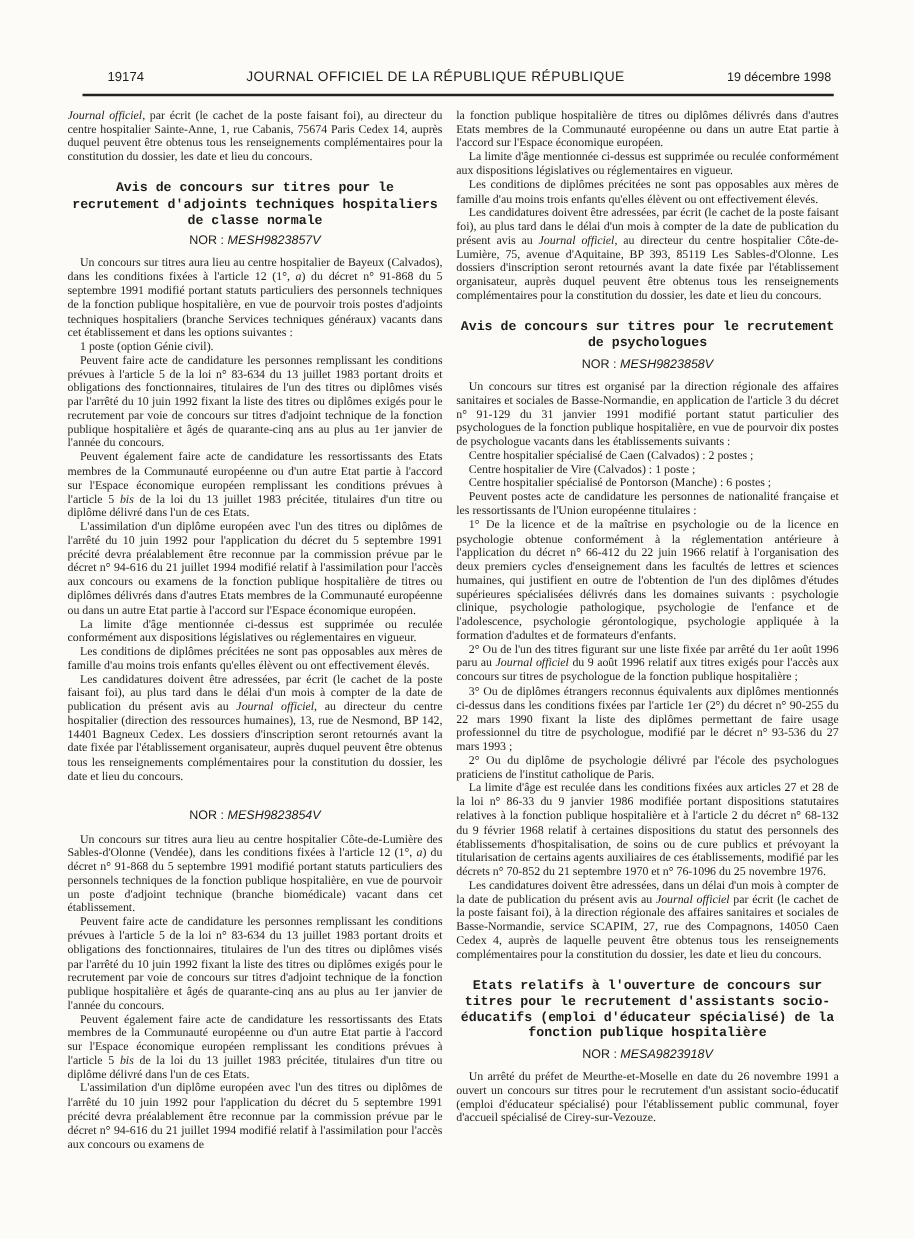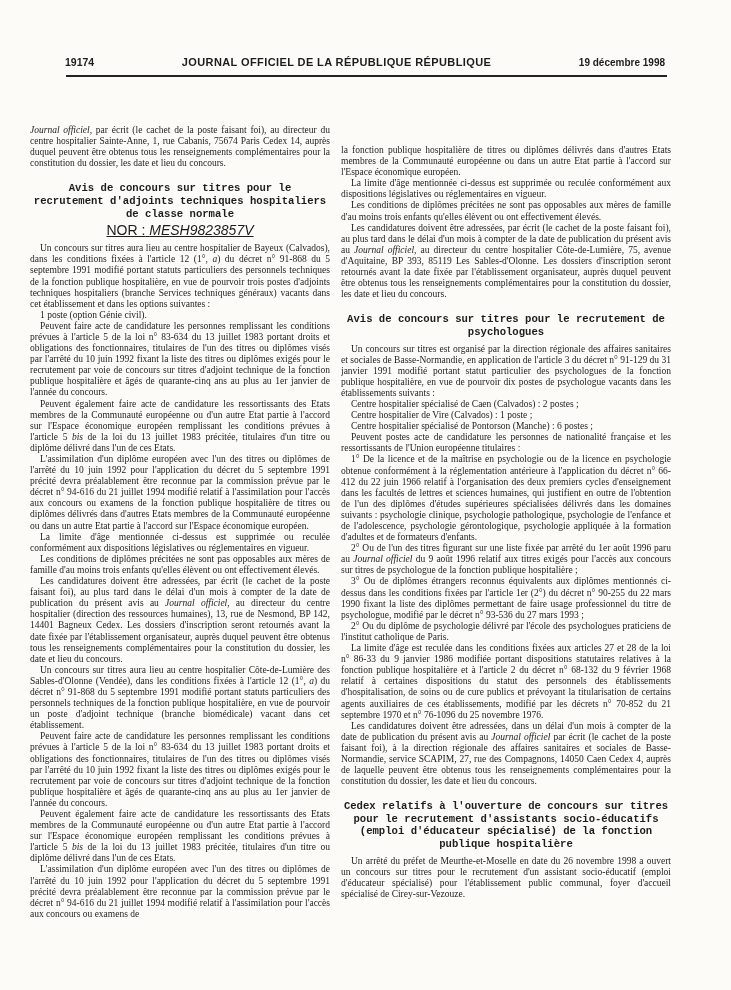--- a/index.html
+++ b/index.html
@@ -13,39 +13,39 @@
     width: 731px; height: 990px;
     background: #fcfbf8;
     color: #1d1d1d;
     overflow: hidden;
     box-sizing: border-box;
   }
   .header-row {
     display: flex;
     justify-content: space-between;
     align-items: baseline;
-    padding: 56px 66px 0 65px;
+    padding: 56px 66px 0 86px;
     font-family: "Liberation Sans", sans-serif;
-    font-weight: bold;
   }
   .page-number { font-size: 10.5px; }
   .journal-title { font-size: 11px; letter-spacing: 0.4px; }
   .issue-date { font-size: 10px; }
   .header-rule {
     margin: 7px 64px 0 66px;
     border-top: 2px solid #222;
     height: 0;
   }
   .columns {
     display: flex;
-    align-items: center;
+    align-items: flex-start;
     padding: 11px 60px 0 30px;
     height: 880px;
     box-sizing: border-box;
     overflow: hidden;
+    margin-left: 24px;
   }
   .col { overflow: hidden; }
   .col-left  { width: 300px; flex: 0 0 300px; }
   .col-right { flex: 1; }
   .divider {
     flex: 0 0 1px;
     background: #4a4a4a;
     margin: 0 5px 10px 5px;
   }
   .para {
@@ -62,23 +62,22 @@
     font-weight: bold;
     font-size: 10.6px;
     line-height: 12.6px;
     text-align: center;
     margin: 13px 2px 5px 2px;
   }
   .nor-line {
     margin: 0 0 8px 0;
     text-align: center;
     font-family: "Liberation Sans", sans-serif;
-    font-size: 14px;
+    font-size: 10px;
     line-height: 10px;
-    text-decoration: underline;
   }
   .nor-line.standalone { margin-top: 20px; margin-bottom: 9px; }
   .nor-code { font-style: italic; }
   em { font-style: italic; }
 </style>
 </head>
 <body>
 
 <div class="page">
   <div class="header-row">
@@ -93,40 +92,43 @@
         <h2 class="section-heading">Avis de concours sur titres pour le recrutement d'adjoints techniques hospitaliers de classe normale</h2>
         <p class="nor-line"><span class="nor-label">NOR :</span>&nbsp;<span class="nor-code">MESH9823857V</span></p>
         <p class="para"><span>Un concours sur titres aura lieu au centre hospitalier de Bayeux (Calvados), dans les conditions fixées à l'article 12 (1°, </span><em>a</em><span>) du décret n° 91-868 du 5 septembre 1991 modifié portant statuts particuliers des personnels techniques de la fonction publique hospitalière, en vue de pourvoir trois postes d'adjoints techniques hospitaliers (branche Services techniques généraux) vacants dans cet établissement et dans les options suivantes :</span></p>
         <p class="para">1 poste (option Génie civil).</p>
         <p class="para">Peuvent faire acte de candidature les personnes remplissant les conditions prévues à l'article 5 de la loi n° 83-634 du 13 juillet 1983 portant droits et obligations des fonctionnaires, titulaires de l'un des titres ou diplômes visés par l'arrêté du 10 juin 1992 fixant la liste des titres ou diplômes exigés pour le recrutement par voie de concours sur titres d'adjoint technique de la fonction publique hospitalière et âgés de quarante-cinq ans au plus au 1er janvier de l'année du concours.</p>
         <p class="para"><span>Peuvent également faire acte de candidature les ressortissants des Etats membres de la Communauté européenne ou d'un autre Etat partie à l'accord sur l'Espace économique européen remplissant les conditions prévues à l'article 5 </span><em>bis</em><span> de la loi du 13 juillet 1983 précitée, titulaires d'un titre ou diplôme délivré dans l'un de ces Etats.</span></p>
         <p class="para">L'assimilation d'un diplôme européen avec l'un des titres ou diplômes de l'arrêté du 10 juin 1992 pour l'application du décret du 5 septembre 1991 précité devra préalablement être reconnue par la commission prévue par le décret n° 94-616 du 21 juillet 1994 modifié relatif à l'assimilation pour l'accès aux concours ou examens de la fonction publique hospitalière de titres ou diplômes délivrés dans d'autres Etats membres de la Communauté européenne ou dans un autre Etat partie à l'accord sur l'Espace économique européen.</p>
         <p class="para">La limite d'âge mentionnée ci-dessus est supprimée ou reculée conformément aux dispositions législatives ou réglementaires en vigueur.</p>
         <p class="para">Les conditions de diplômes précitées ne sont pas opposables aux mères de famille d'au moins trois enfants qu'elles élèvent ou ont effectivement élevés.</p>
         <p class="para"><span>Les candidatures doivent être adressées, par écrit (le cachet de la poste faisant foi), au plus tard dans le délai d'un mois à compter de la date de publication du présent avis au </span><em>Journal officiel</em><span>, au directeur du centre hospitalier (direction des ressources humaines), 13, rue de Nesmond, BP 142, 14401 Bagneux Cedex. Les dossiers d'inscription seront retournés avant la date fixée par l'établissement organisateur, auprès duquel peuvent être obtenus tous les renseignements complémentaires pour la constitution du dossier, les date et lieu du concours.</span></p>
+        <p class="nor-line standalone"><span class="nor-label">NOR :</span>&nbsp;<span class="nor-code">MESH9823854V</span></p>
         <p class="para"><span>Un concours sur titres aura lieu au centre hospitalier Côte-de-Lumière des Sables-d'Olonne (Vendée), dans les conditions fixées à l'article 12 (1°, </span><em>a</em><span>) du décret n° 91-868 du 5 septembre 1991 modifié portant statuts particuliers des personnels techniques de la fonction publique hospitalière, en vue de pourvoir un poste d'adjoint technique (branche biomédicale) vacant dans cet établissement.</span></p>
         <p class="para">Peuvent faire acte de candidature les personnes remplissant les conditions prévues à l'article 5 de la loi n° 83-634 du 13 juillet 1983 portant droits et obligations des fonctionnaires, titulaires de l'un des titres ou diplômes visés par l'arrêté du 10 juin 1992 fixant la liste des titres ou diplômes exigés pour le recrutement par voie de concours sur titres d'adjoint technique de la fonction publique hospitalière et âgés de quarante-cinq ans au plus au 1er janvier de l'année du concours.</p>
         <p class="para"><span>Peuvent également faire acte de candidature les ressortissants des Etats membres de la Communauté européenne ou d'un autre Etat partie à l'accord sur l'Espace économique européen remplissant les conditions prévues à l'article 5 </span><em>bis</em><span> de la loi du 13 juillet 1983 précitée, titulaires d'un titre ou diplôme délivré dans l'un de ces Etats.</span></p>
         <p class="para">L'assimilation d'un diplôme européen avec l'un des titres ou diplômes de l'arrêté du 10 juin 1992 pour l'application du décret du 5 septembre 1991 précité devra préalablement être reconnue par la commission prévue par le décret n° 94-616 du 21 juillet 1994 modifié relatif à l'assimilation pour l'accès aux concours ou examens de</p>
       </div>
     <div class="divider"></div>
     <div class="col col-right" id="col-right">
         <p class="para no-indent">la fonction publique hospitalière de titres ou diplômes délivrés dans d'autres Etats membres de la Communauté européenne ou dans un autre Etat partie à l'accord sur l'Espace économique européen.</p>
         <p class="para">La limite d'âge mentionnée ci-dessus est supprimée ou reculée conformément aux dispositions législatives ou réglementaires en vigueur.</p>
         <p class="para">Les conditions de diplômes précitées ne sont pas opposables aux mères de famille d'au moins trois enfants qu'elles élèvent ou ont effectivement élevés.</p>
         <p class="para"><span>Les candidatures doivent être adressées, par écrit (le cachet de la poste faisant foi), au plus tard dans le délai d'un mois à compter de la date de publication du présent avis au </span><em>Journal officiel</em><span>, au directeur du centre hospitalier Côte-de-Lumière, 75, avenue d'Aquitaine, BP 393, 85119 Les Sables-d'Olonne. Les dossiers d'inscription seront retournés avant la date fixée par l'établissement organisateur, auprès duquel peuvent être obtenus tous les renseignements complémentaires pour la constitution du dossier, les date et lieu du concours.</span></p>
         <h2 class="section-heading">Avis de concours sur titres pour le recrutement de psychologues</h2>
+        <p class="nor-line"><span class="nor-label">NOR :</span>&nbsp;<span class="nor-code">MESH9823858V</span></p>
         <p class="para">Un concours sur titres est organisé par la direction régionale des affaires sanitaires et sociales de Basse-Normandie, en application de l'article 3 du décret n° 91-129 du 31 janvier 1991 modifié portant statut particulier des psychologues de la fonction publique hospitalière, en vue de pourvoir dix postes de psychologue vacants dans les établissements suivants :</p>
         <p class="para">Centre hospitalier spécialisé de Caen (Calvados) : 2 postes ;</p>
         <p class="para">Centre hospitalier de Vire (Calvados) : 1 poste ;</p>
         <p class="para">Centre hospitalier spécialisé de Pontorson (Manche) : 6 postes ;</p>
         <p class="para">Peuvent postes acte de candidature les personnes de nationalité française et les ressortissants de l'Union européenne titulaires :</p>
         <p class="para">1° De la licence et de la maîtrise en psychologie ou de la licence en psychologie obtenue conformément à la réglementation antérieure à l'application du décret n° 66-412 du 22 juin 1966 relatif à l'organisation des deux premiers cycles d'enseignement dans les facultés de lettres et sciences humaines, qui justifient en outre de l'obtention de l'un des diplômes d'études supérieures spécialisées délivrés dans les domaines suivants : psychologie clinique, psychologie pathologique, psychologie de l'enfance et de l'adolescence, psychologie gérontologique, psychologie appliquée à la formation d'adultes et de formateurs d'enfants.</p>
         <p class="para"><span>2° Ou de l'un des titres figurant sur une liste fixée par arrêté du 1er août 1996 paru au </span><em>Journal officiel</em><span> du 9 août 1996 relatif aux titres exigés pour l'accès aux concours sur titres de psychologue de la fonction publique hospitalière ;</span></p>
         <p class="para">3° Ou de diplômes étrangers reconnus équivalents aux diplômes mentionnés ci-dessus dans les conditions fixées par l'article 1er (2°) du décret n° 90-255 du 22 mars 1990 fixant la liste des diplômes permettant de faire usage professionnel du titre de psychologue, modifié par le décret n° 93-536 du 27 mars 1993 ;</p>
         <p class="para">2° Ou du diplôme de psychologie délivré par l'école des psychologues praticiens de l'institut catholique de Paris.</p>
         <p class="para">La limite d'âge est reculée dans les conditions fixées aux articles 27 et 28 de la loi n° 86-33 du 9 janvier 1986 modifiée portant dispositions statutaires relatives à la fonction publique hospitalière et à l'article 2 du décret n° 68-132 du 9 février 1968 relatif à certaines dispositions du statut des personnels des établissements d'hospitalisation, de soins ou de cure publics et prévoyant la titularisation de certains agents auxiliaires de ces établissements, modifié par les décrets n° 70-852 du 21 septembre 1970 et n° 76-1096 du 25 novembre 1976.</p>
         <p class="para"><span>Les candidatures doivent être adressées, dans un délai d'un mois à compter de la date de publication du présent avis au </span><em>Journal officiel</em><span> par écrit (le cachet de la poste faisant foi), à la direction régionale des affaires sanitaires et sociales de Basse-Normandie, service SCAPIM, 27, rue des Compagnons, 14050 Caen Cedex 4, auprès de laquelle peuvent être obtenus tous les renseignements complémentaires pour la constitution du dossier, les date et lieu du concours.</span></p>
-        <h2 class="section-heading">Cedex relatifs à l'ouverture de concours sur titres pour le recrutement d'assistants socio-éducatifs (emploi d'éducateur spécialisé) de la fonction publique hospitalière</h2>
-        <p class="para">Un arrêté du préfet de Meurthe-et-Moselle en date du 26 novembre 1998 a ouvert un concours sur titres pour le recrutement d'un assistant socio-éducatif (emploi d'éducateur spécialisé) pour l'établissement public communal, foyer d'accueil spécialisé de Cirey-sur-Vezouze.</p>
+        <h2 class="section-heading">Etats relatifs à l'ouverture de concours sur titres pour le recrutement d'assistants socio-éducatifs (emploi d'éducateur spécialisé) de la fonction publique hospitalière</h2>
+        <p class="nor-line"><span class="nor-label">NOR :</span>&nbsp;<span class="nor-code">MESA9823918V</span></p>
+        <p class="para">Un arrêté du préfet de Meurthe-et-Moselle en date du 26 novembre 1991 a ouvert un concours sur titres pour le recrutement d'un assistant socio-éducatif (emploi d'éducateur spécialisé) pour l'établissement public communal, foyer d'accueil spécialisé de Cirey-sur-Vezouze.</p>
       </div>
   </div>
 </div>
 
 </body></html>

